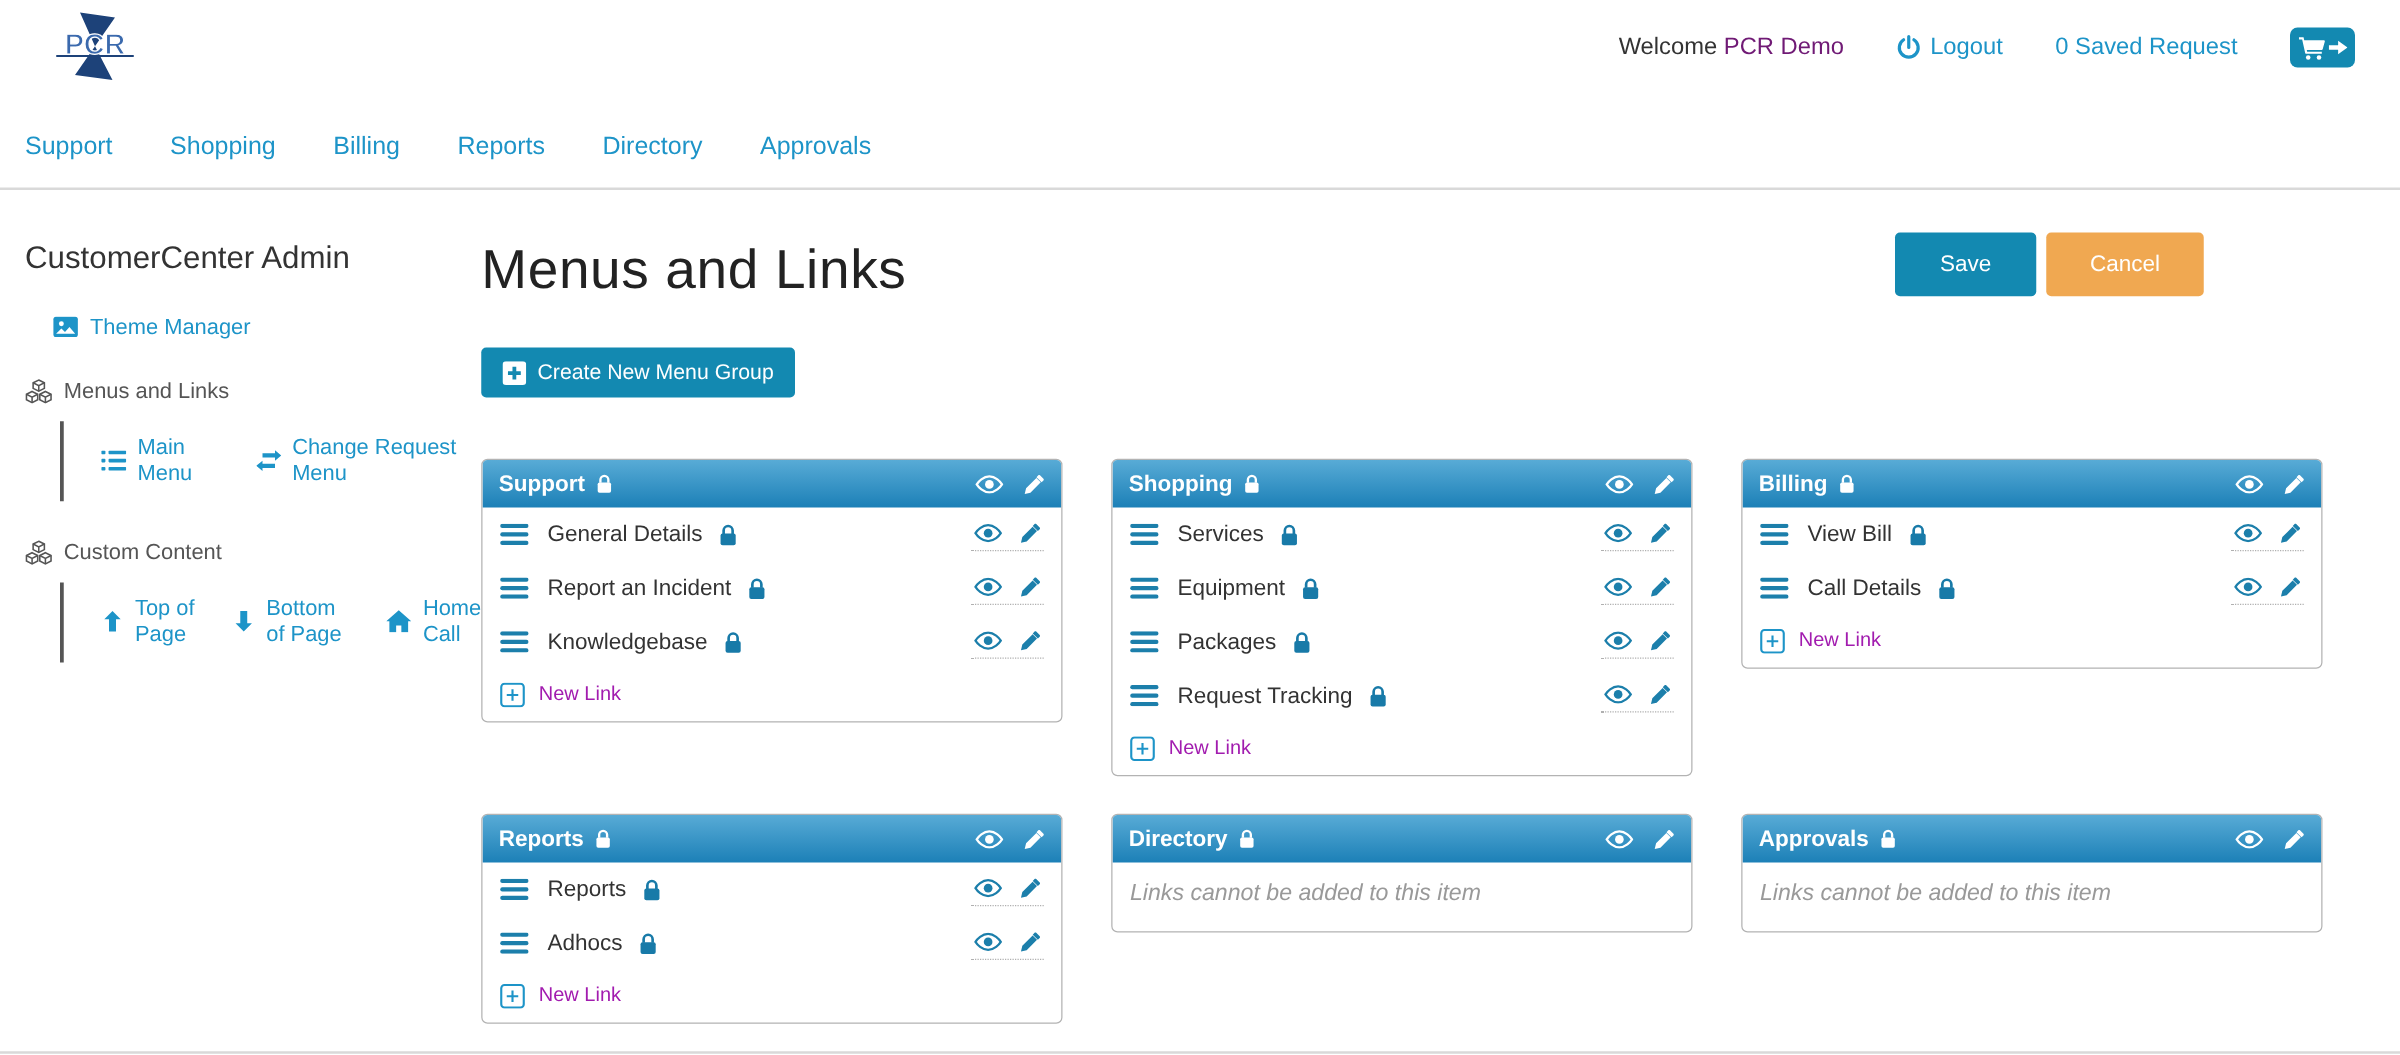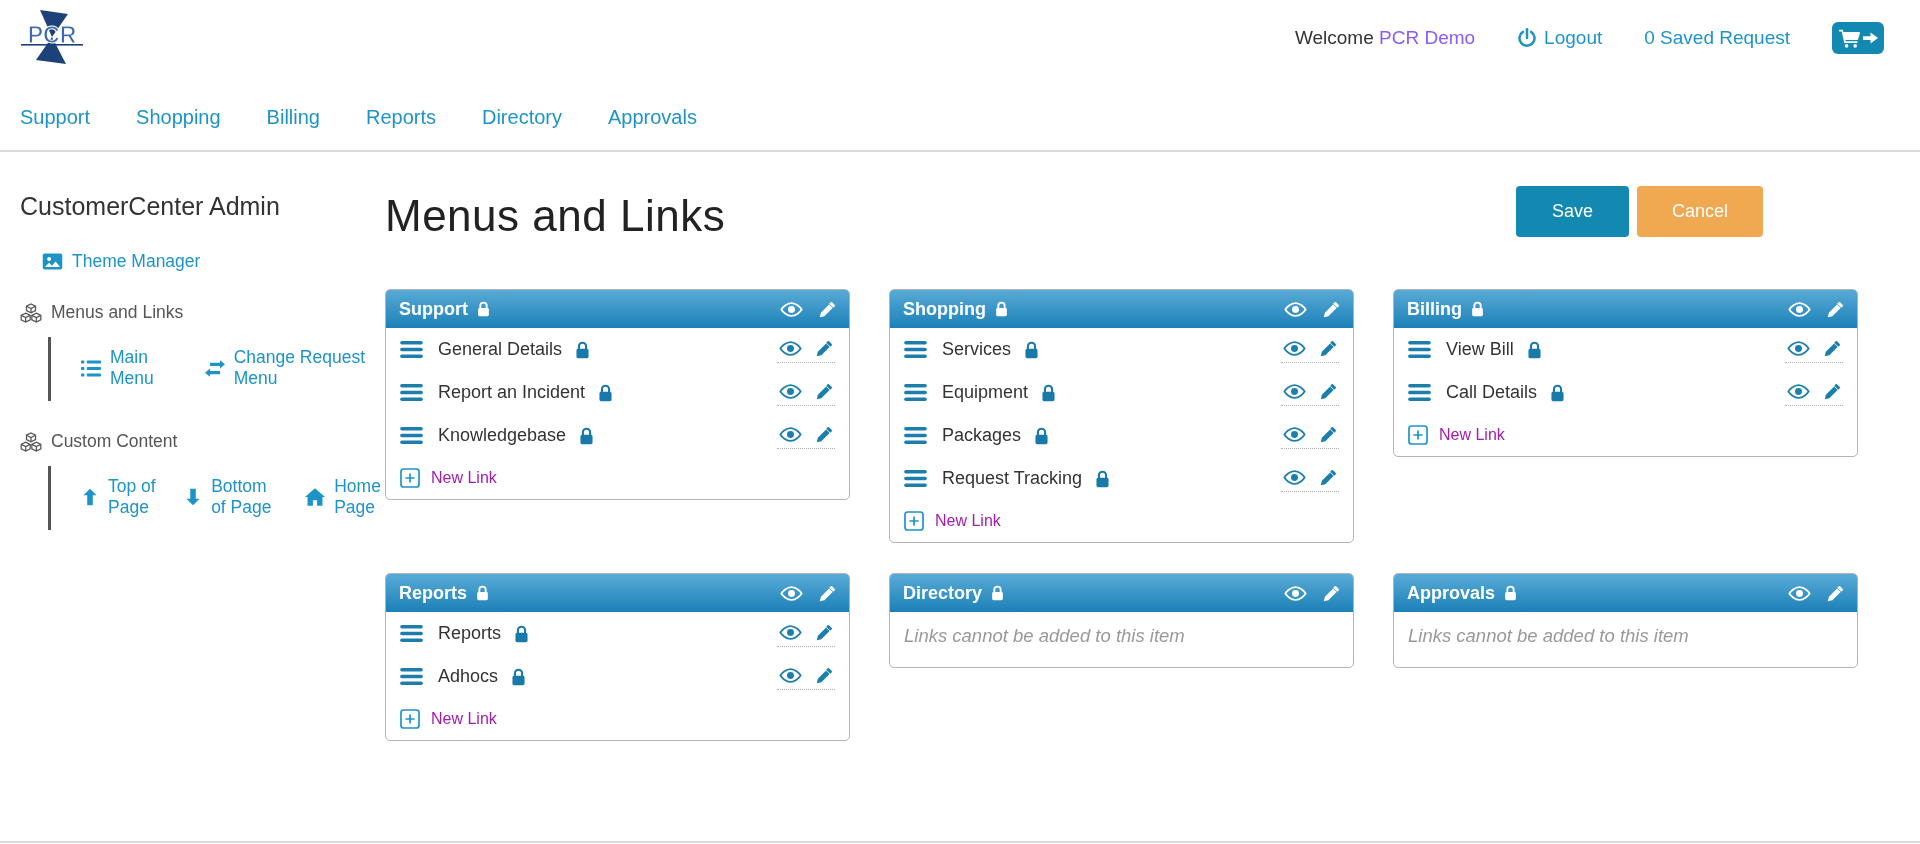--- a/index.html
+++ b/index.html
@@ -3,25 +3,25 @@
 <meta charset="utf-8">
 <style>
   * { box-sizing: border-box; }
   html,body { margin:0; padding:0; }
   body {
     width:1920px; height:844px; position:relative; overflow:hidden;
     background:#ffffff; font-family:"Liberation Sans", sans-serif; color:#333;
   }
   
   .top-zone { border-bottom:2px solid #d9d9d9; height:152px; }
-  .header-row { display:flex; align-items:flex-start; padding:8px 36px 0 18px; height:80px; }
+  .header-row { display:flex; align-items:flex-start; padding:8px 36px 0 18px; height:80px;margin-left:24px; }
   .logo { cursor:pointer; }
   .header-right { margin-left:auto; display:flex; align-items:center; gap:42px; margin-top:14px; }
   .welcome { font-size:19px; color:#333; }
-  .welcome .uname { color:#8b5cf6; cursor:pointer; }
+  .welcome .uname { color:#701a75; cursor:pointer; }
   .hlink { color:#1d94c8; font-size:19px; display:inline-flex; align-items:center; gap:7px; cursor:pointer; text-decoration:none; }
   .cart-btn { background:#1389b1; border:none; border-radius:6px; width:52px; height:32px;
               display:inline-flex; align-items:center; justify-content:center; gap:3px; cursor:pointer; }
   
   .nav-bar { display:flex; gap:46px; padding:26px 0 0 20px; font-size:20px; }
   .nav-item { color:#1d94c8; cursor:pointer; }
   
   .content { display:flex; align-items:flex-start; }
   .sidebar { width:385px; flex-shrink:0; padding:40px 0 0 20px; }
   .sidebar-title { font-size:25px; color:#333; margin:0 0 30px 0; font-weight:400; }
@@ -202,34 +202,43 @@
             </svg>
         </span>
         <span>Bottom of Page</span>
       </div>
       <div class="side-link">
         <span class="icon">
           <svg width="20" height="18" viewBox="0 0 24 21" fill="currentColor">
             <path d="M12 0L0 10.5h3V21h6.5v-6.5h5V21H21V10.5h3z"></path>
           </svg>
         </span>
-        <span>Home Page</span>
+        <span>Home Call</span>
       </div>
     </div>
   </div>
 
   <div class="main">
     <div class="top-row">
       <h1 class="page-title">Menus and Links</h1>
       <div class="action-buttons">
         <button class="btn btn-save">Save</button>
         <button class="btn btn-cancel">Cancel</button>
       </div>
     </div>
 
+    <button class="create-btn">
+      <span class="icon">
+        <svg width="19" height="19" viewBox="0 0 20 20">
+          <rect width="20" height="20" rx="3" fill="#ffffff"></rect>
+          <path d="M10 4.6v10.8M4.6 10h10.8" stroke="#1389b1" stroke-width="3.2"></path>
+        </svg>
+      </span>
+      <span>Create New Menu Group</span>
+    </button>
 
     <div class="cards-grid" id="cards-grid">
         <div class="card">
           <div class="card-header">
             <span class="card-title">Support</span>
             <span class="hlock">
               <svg width="13" height="16" viewBox="0 0 18 22">
                 <path d="M4.6 10V6.6a4.4 4.4 0 0 1 8.8 0V10" fill="none" stroke="currentColor" stroke-width="2.6"></path>
                 <rect x="1.6" y="9.6" width="14.8" height="11.4" rx="2" fill="currentColor"></rect>
               </svg>

